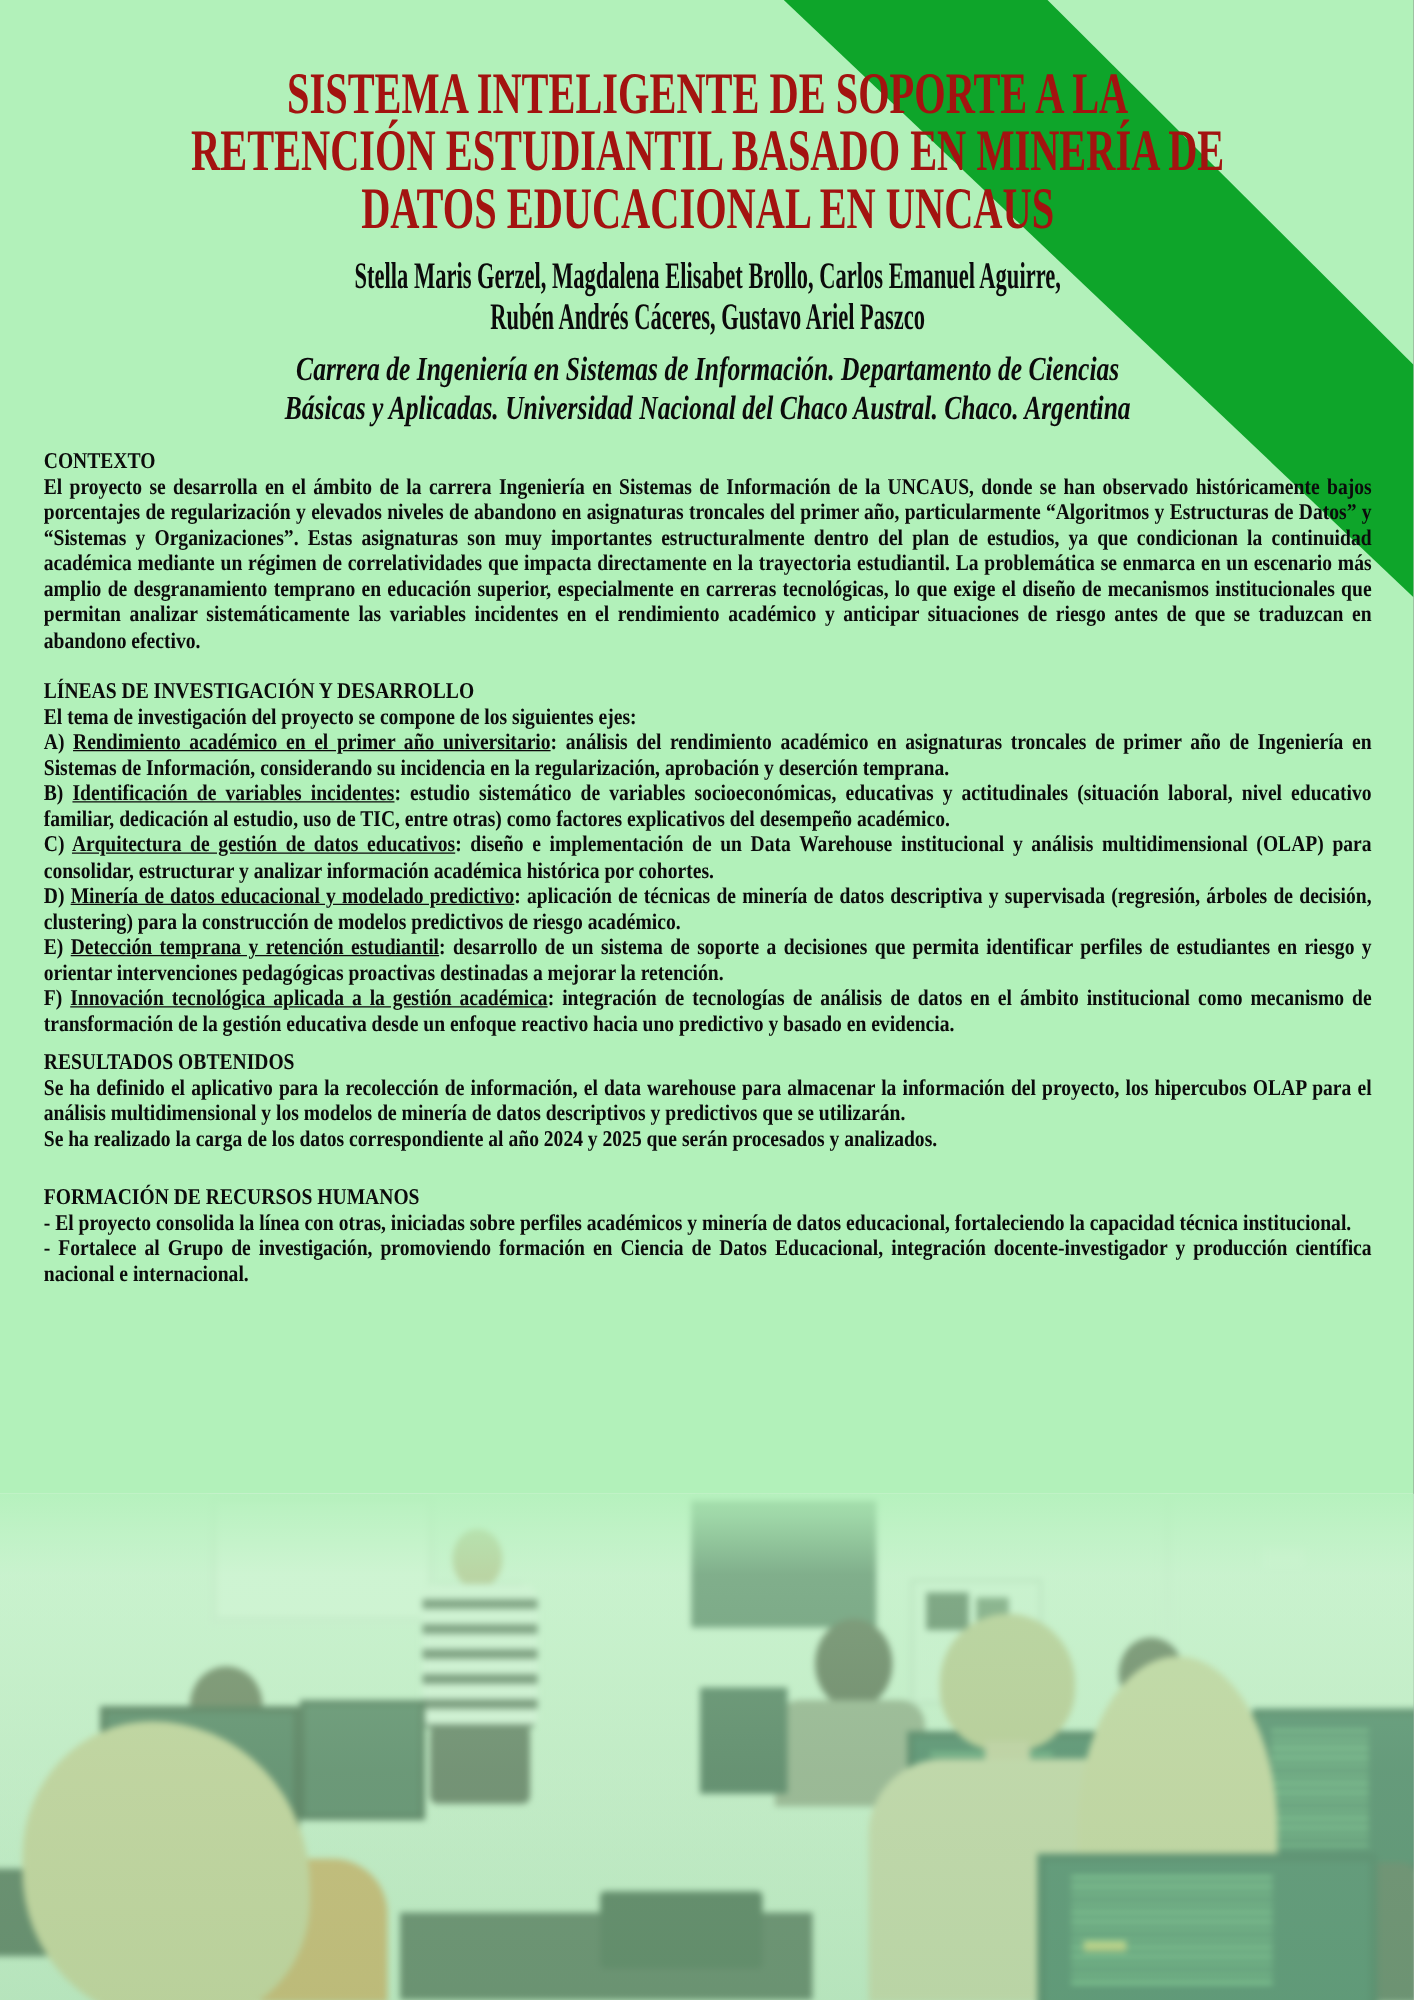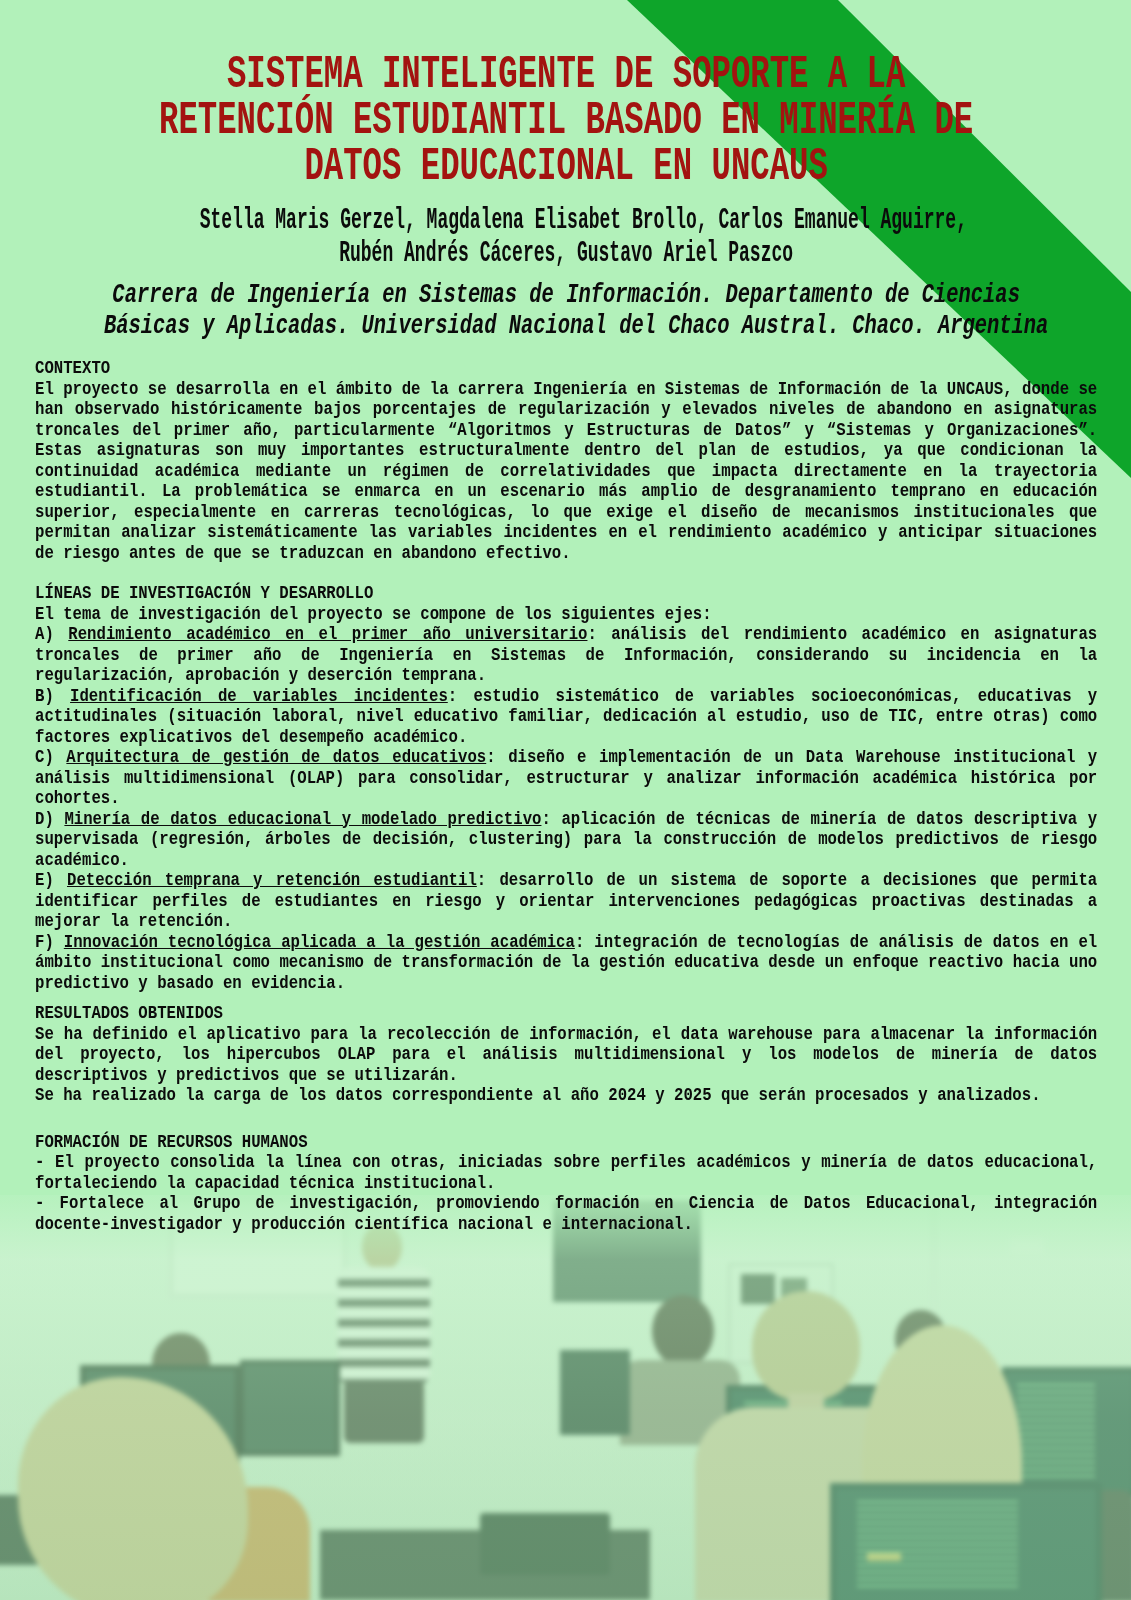--- a/index.html
+++ b/index.html
@@ -8,21 +8,21 @@
     --title:#a31310;
     --text:#0b0b0b;
   }
   html,body{margin:0;padding:0;background:#888;}
   .page{
     position:relative;
     width:1131px;height:1600px;
     margin:0 auto;
     background:var(--background,#b2f1ba);
     overflow:hidden;
-    font-family:Liberation Mono, monospace;
+    font-family:Liberation Serif, serif;
     font-weight:bold;
     color:var(--text,#0b0b0b);
   }
 
   
   .stripe{
     position:absolute;inset:0;z-index:1;
     background:var(--stripe,#0ea52a);
     clip-path:polygon(627px 0,838px 0,1131px 292px,1131px 478px);
   }

